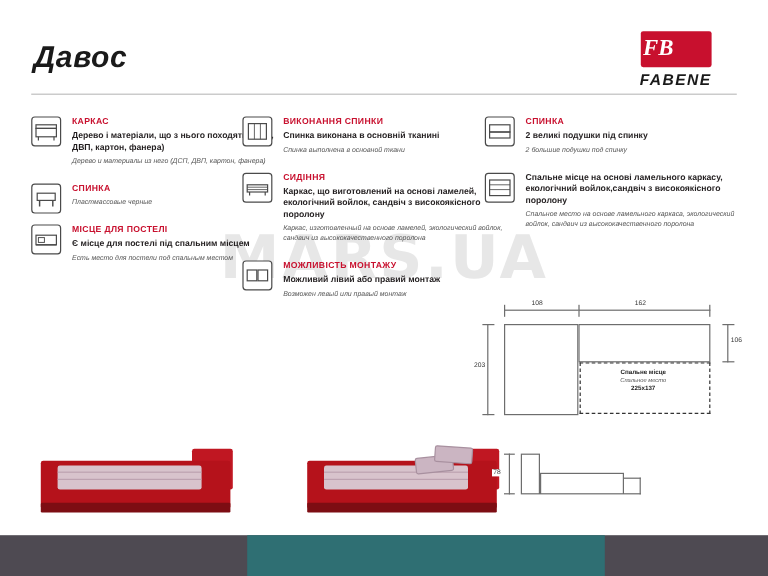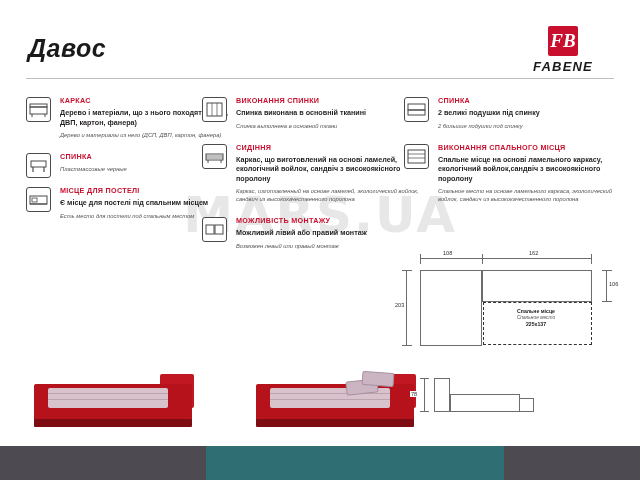--- a/index.html
+++ b/index.html
@@ -40,20 +40,21 @@
     width: 110px;
     text-align: center;
   }
   .brand-mark {
     width: 30px;
     height: 30px;
     background: #c8102e;
     margin: 0 auto;
     position: relative;
     border-radius: 2px;
+    padding-left: 29px;
   }
   .brand-mark .fb {
     position: absolute;
     left: 0; top: 0;
     width: 30px; height: 30px;
     color: #fff;
     font-size: 19px;
     font-weight: bold;
     line-height: 30px;
     text-align: center;
@@ -407,21 +408,20 @@
     </div>
 
     <div class="feature">
       <div class="f-icon">
         <svg width="23" height="23" viewBox="0 0 23 23">
           <rect x="3" y="5" width="17" height="13" fill="none" stroke="#4a4a4a" stroke-width="1"></rect>
           <line x1="3" y1="9" x2="20" y2="9" stroke="#4a4a4a" stroke-width="0.7"></line>
           <line x1="3" y1="13" x2="20" y2="13" stroke="#4a4a4a" stroke-width="0.7"></line>
         </svg>
       </div>
-      <p class="f-head">ВИКОНАННЯ СПАЛЬНОГО МІСЦЯ</p>
       <p class="f-text">Спальне місце на основі ламельного каркасу, екологічний войлок,сандвіч з високоякісного поролону</p>
       <p class="f-sub">Спальное место на основе ламельного каркаса, экологический войлок, сандвич из высококачественного поролона</p>
     </div>
 
   </div>
 </div>
 
 <div class="photo photo-1">
   <div class="sofa-back"></div>
   <div class="sofa-body"></div>

